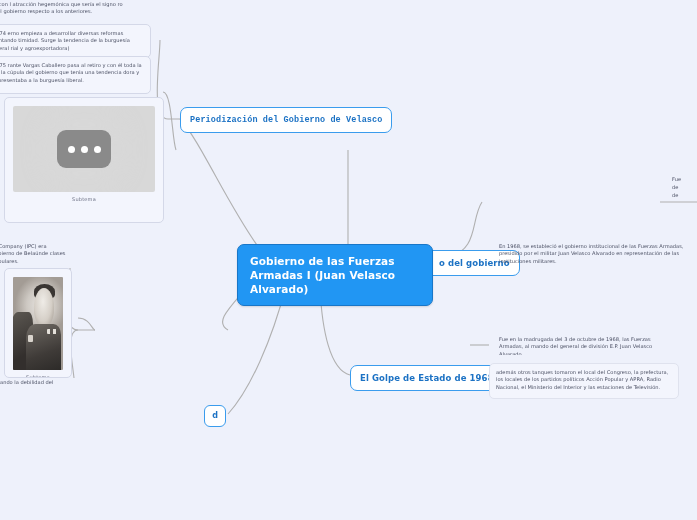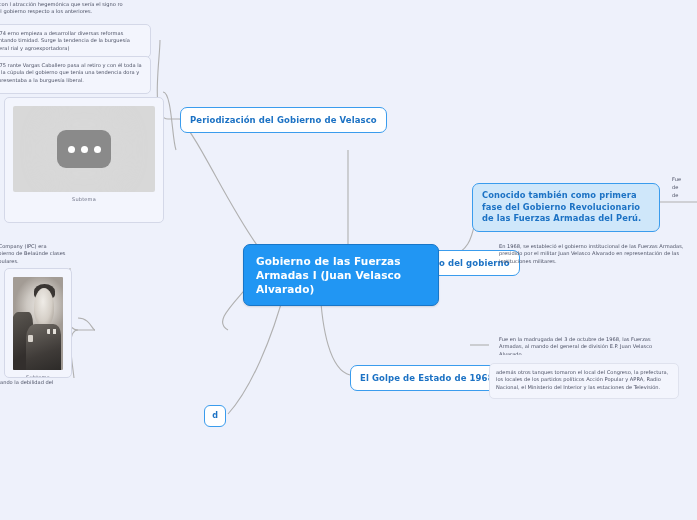--- a/index.html
+++ b/index.html
@@ -170,32 +170,31 @@
       <div class="head"></div>
       <div class="torso"></div>
       <div class="insignia"></div>
       <div class="badge"></div>
     </div>
     <div class="caption">Subtema</div>
   </div>
 
   <div class="note plain" style="left:-12px;top:374px;width:95px;height:12px;">chando la debilidad del</div>
 
-  <div class="node topic-outline" style="left:180px;top:107px;">Periodización del Gobierno de Velasco</div>
+  <div class="node topic-outline" style="left:180px;top:107px;font-family:Liberation Mono, monospace;">Periodización del Gobierno de Velasco</div>
 
 
   <div class="node topic-outline" style="left:350px;top:365px;">El Golpe de Estado de 1968</div>
 
   <div class="node topic-outline" style="left:402px;top:250px;padding-left:36px;">o del gobierno</div>
 
   <div class="node topic-tiny" style="left:204px;top:405px;width:22px;height:22px;padding:5px 0;">d</div>
 
-  <div class="node topic-fill" style="left:472px;top:183px;width:188px;">Conocido también como primera fase del Gobierno Revolucionario de las Fuerzas Armadas del Perú.</div>
-
-  <div class="node topic-central" style="left:243px;top:244px;width:196px;">Gobierno de las Fuerzas Armadas I (Juan Velasco Alvarado)</div>
+
+  <div class="node topic-central" style="left:237px;top:244px;width:196px;">Gobierno de las Fuerzas Armadas I (Juan Velasco Alvarado)</div>
 
   <div class="note plain" style="left:493px;top:238px;width:205px;height:26px;">En 1968, se estableció el gobierno institucional de las Fuerzas Armadas, presidido por el militar Juan Velasco Alvarado en representación de las instituciones militares.</div>
 
   <div class="note plain" style="left:493px;top:331px;width:178px;height:24px;">Fue en la madrugada del 3 de octubre de 1968, las Fuerzas Armadas, al mando del general de división E.P. Juan Velasco Alvarado</div>
 
   <div class="note" style="left:489px;top:363px;width:190px;height:36px;border-color:#dfe2ee;">además otros tanques tomaron el local del Congreso, la prefectura, los locales de los partidos políticos Acción Popular y APRA, Radio Nacional, el Ministerio del Interior y las estaciones de Televisión.</div>
 
   <div class="edge-frag" style="left:672px;top:176px;">Fue</div>
   <div class="edge-frag" style="left:672px;top:184px;">de</div>
   <div class="edge-frag" style="left:672px;top:192px;">de</div>

